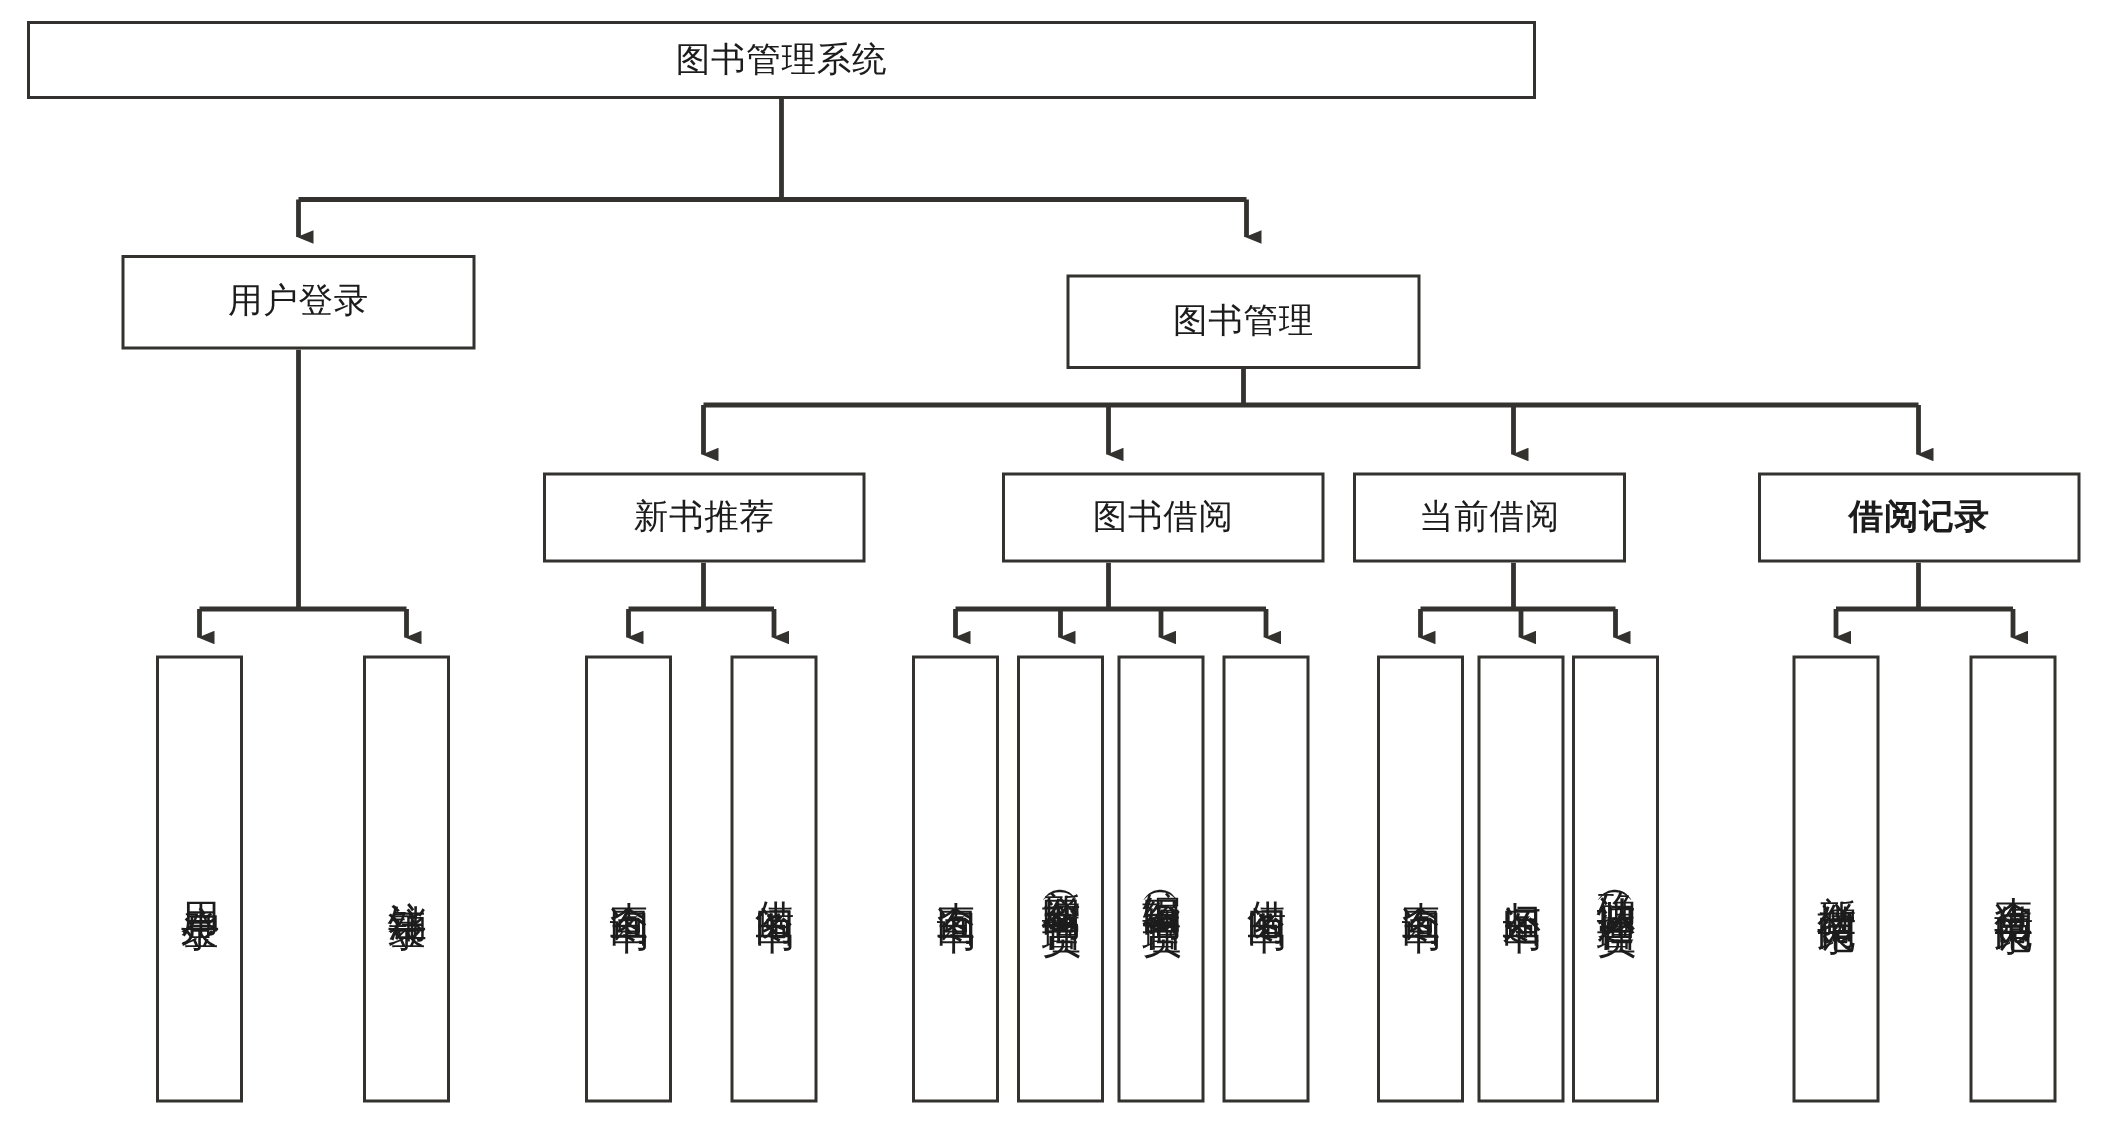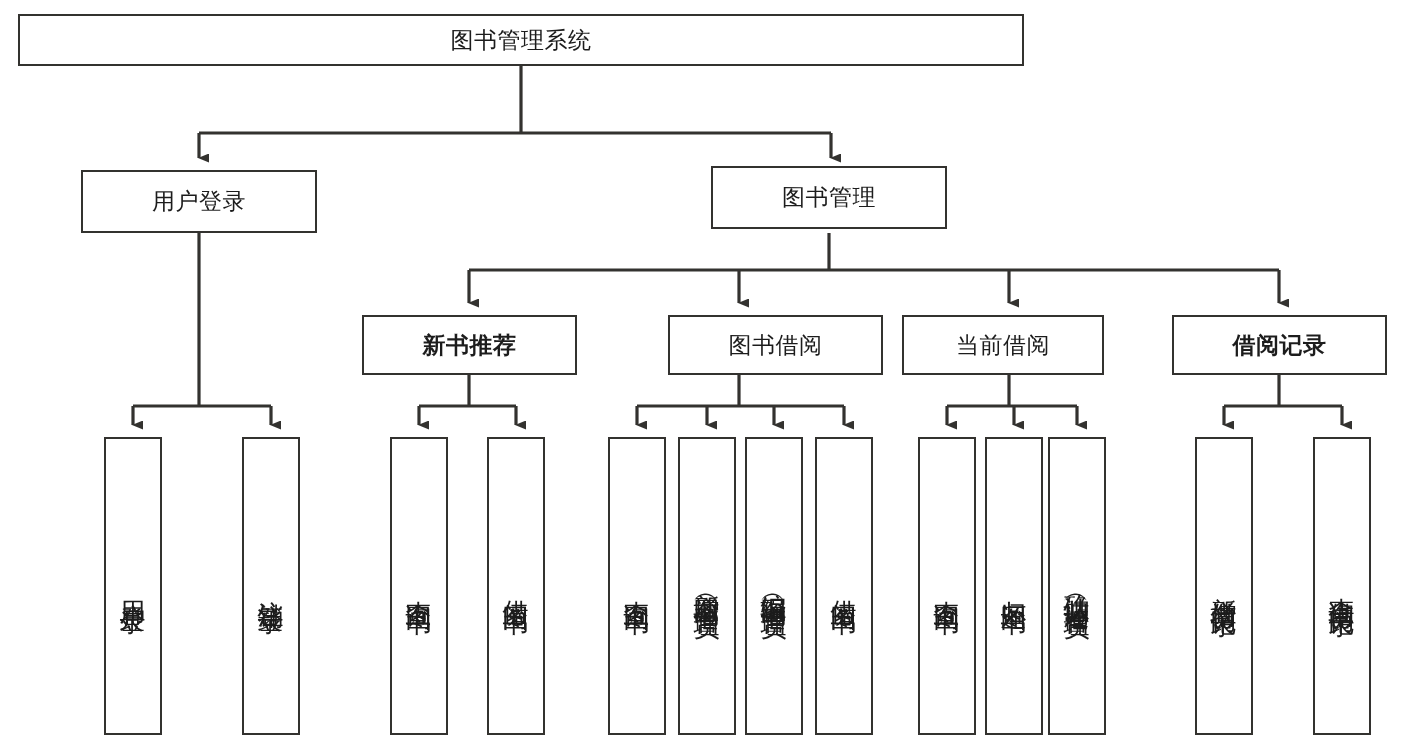--- a/index.html
+++ b/index.html
@@ -121,31 +121,31 @@
     </g>
   </svg>
 
   <div class="node horiz" style="left: 18px; top: 14px; width: 1006px; height: 52px;">
     <span class="label">图书管理系统</span>
   </div>
 
   <div class="node horiz" style="left: 81px; top: 170px; width: 236px; height: 63px;">
     <span class="label">用户登录</span>
   </div>
-  <div class="node horiz" style="left: 711px; top: 166px; width: 236px; height: 63px;">
+  <div class="node horiz" style="left: 711px; top: 183px; width: 236px; height: 63px;">
     <span class="label">图书管理</span>
   </div>
 
-  <div class="node horiz" style="left: 362px; top: 315px; width: 215px; height: 60px; font-weight: bold;">
+  <div class="node horiz" style="left: 362px; top: 315px; width: 215px; height: 60px;">
     <span class="label">新书推荐</span>
   </div>
   <div class="node horiz" style="left: 632px; top: 315px; width: 215px; height: 60px; margin-left: 36px;">
     <span class="label">图书借阅</span>
   </div>
-  <div class="node horiz" style="left: 902px; top: 315px; width: 202px; height: 60px; text-align: center;">
+  <div class="node horiz" style="left: 902px; top: 315px; width: 182px; height: 60px; text-align: center;">
     <span class="label">当前借阅</span>
   </div>
   <div class="node horiz" style="left: 1172px; top: 315px; width: 215px; height: 60px; font-weight: bold;">
     <span class="label">借阅记录</span>
   </div>
 
   <div class="node vert" style="left: 104px; top: 437px; width: 58px; height: 298px;">
     <span class="label">用户登录</span>
   </div>
   <div class="node vert" style="left: 242px; top: 437px; width: 58px; height: 298px;">

